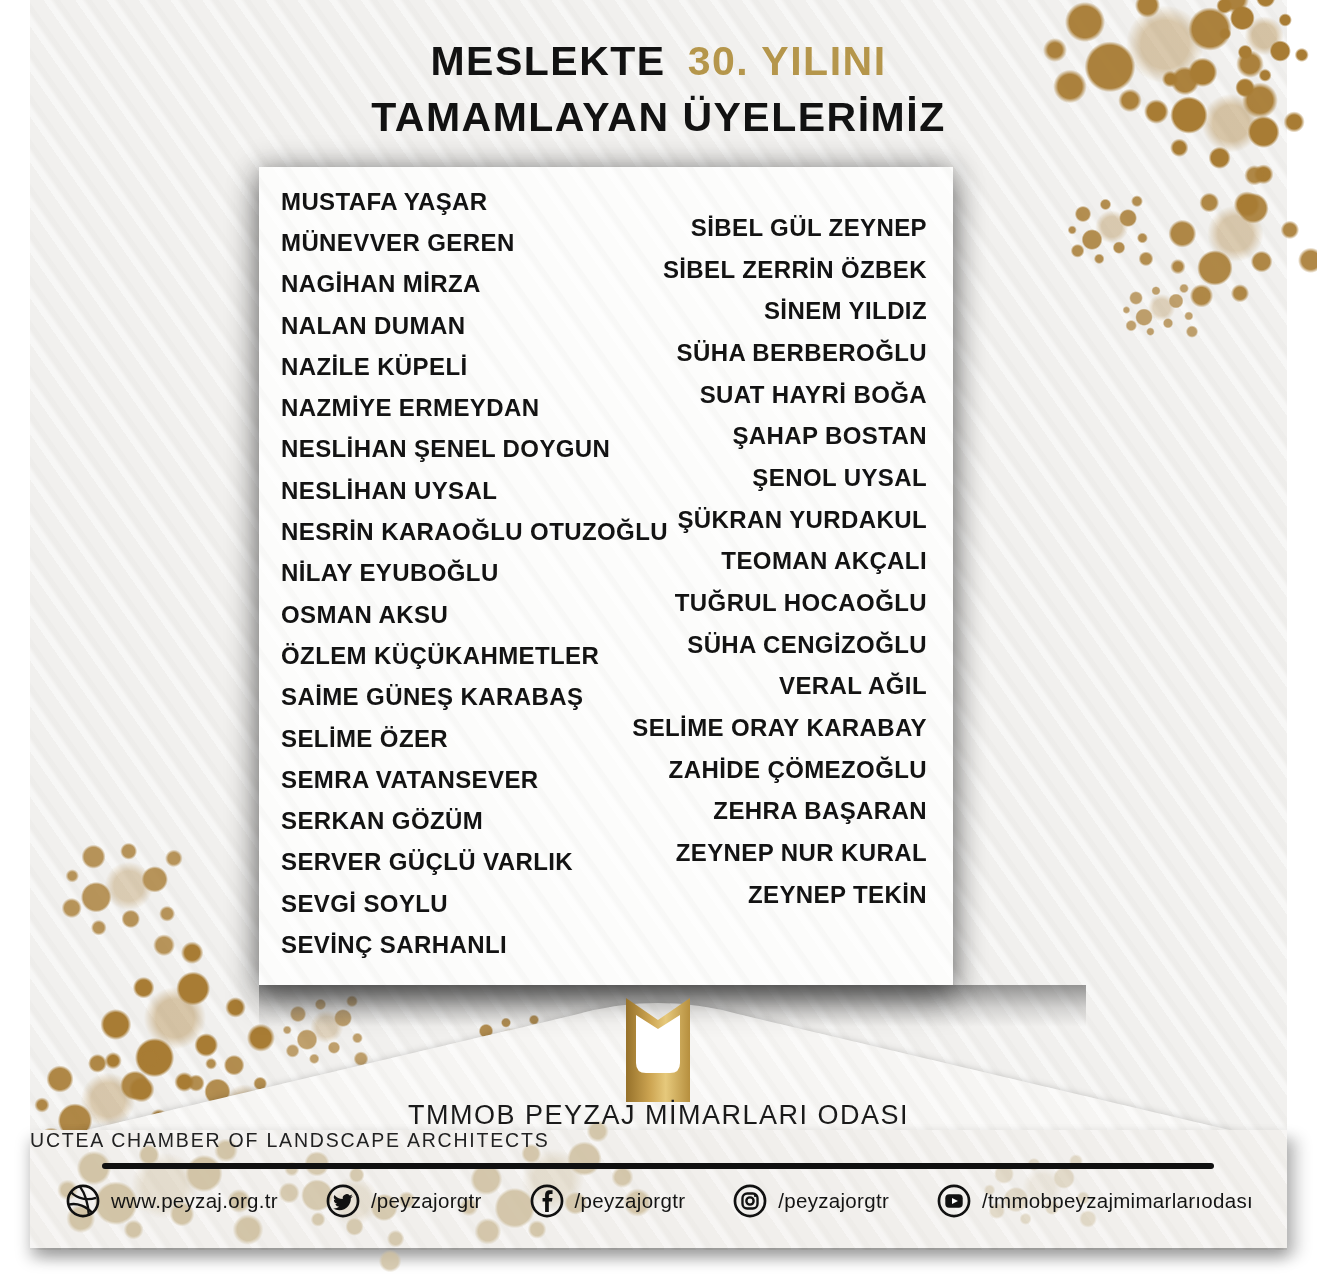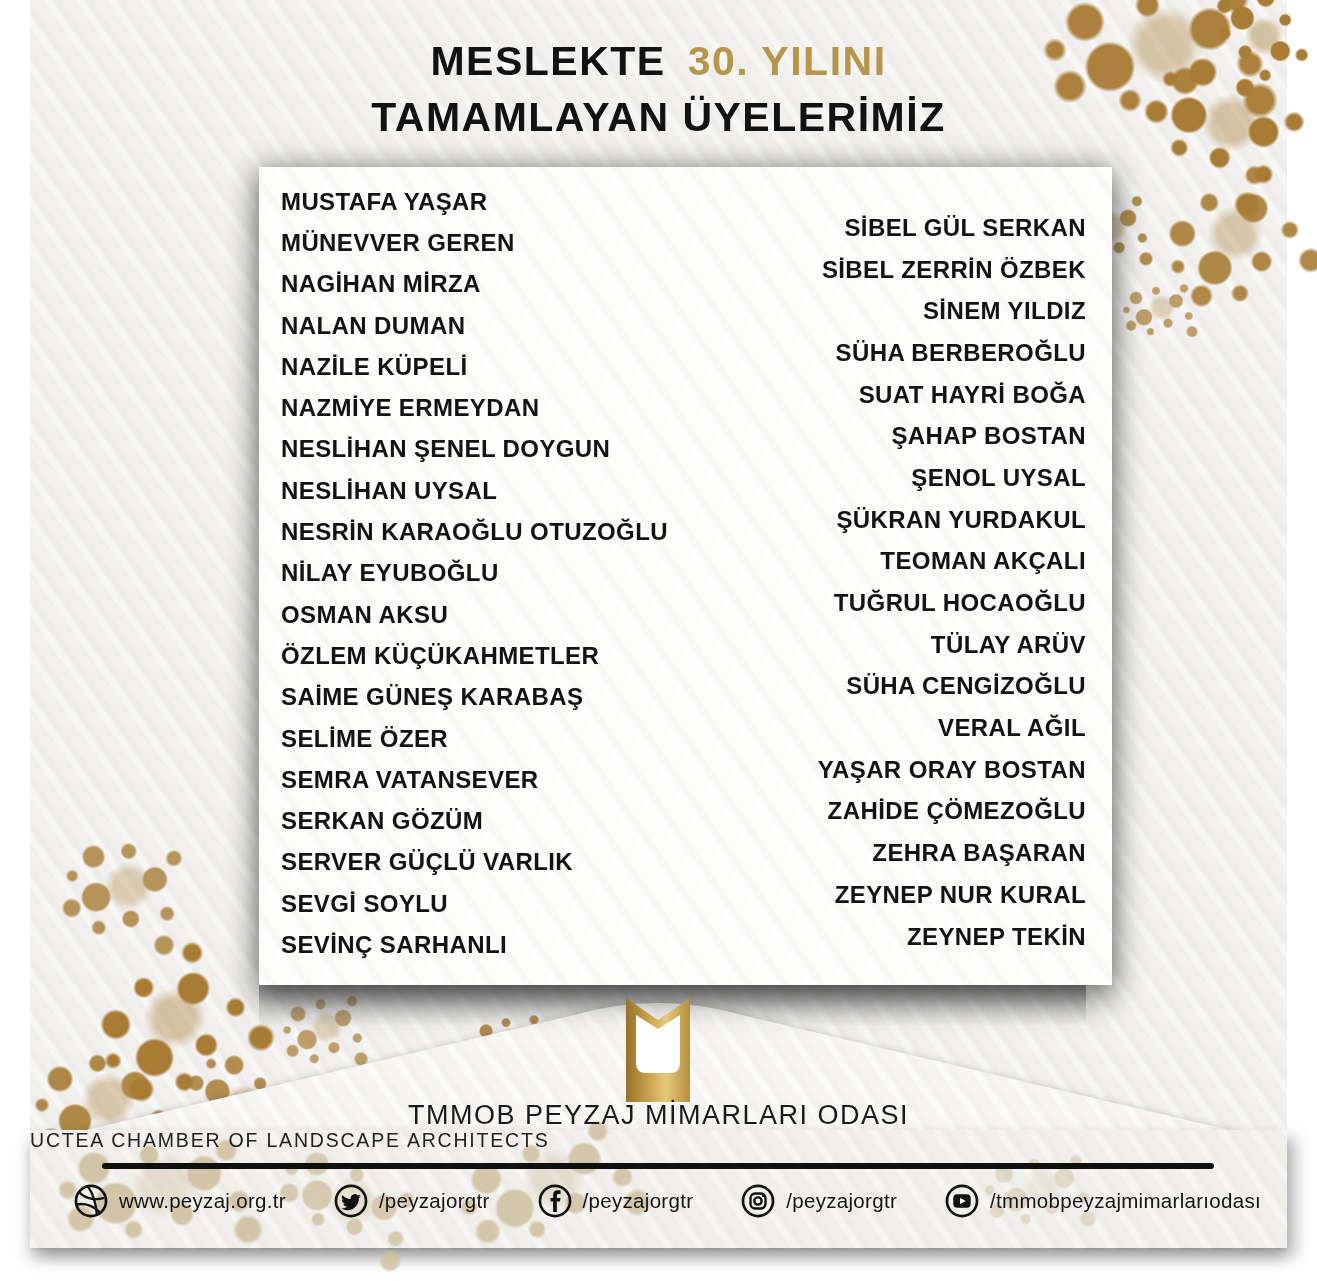--- a/index.html
+++ b/index.html
@@ -27,21 +27,21 @@
       radial-gradient(circle at 38% 86%, var(--sc) 0 4%, transparent 6%);
   }
   .splat-gold{--sc:var(--splatter_gold,#a87c34);--sch:rgba(168,124,52,.40);}
   .splat-tan{--sc:#cbb astat;} 
   .splat-tan{--sc:#cfc0a0;--sch:rgba(207,192,160,.45);}
   
   .title{position:absolute;left:0;top:33px;width:100%;text-align:center;z-index:3;
          font-weight:bold;font-size:41px;line-height:56px;letter-spacing:1.5px;color:#121212;}
   .title .gold{color:var(--gold_title,#b5964b);margin-left:22px;}
   
-  .panel{position:absolute;left:229px;top:167px;width:853px;height:818px;z-index:2;
+  .panel{position:absolute;left:229px;top:167px;width:694px;height:818px;z-index:2;
          background:
            repeating-linear-gradient(55deg, rgba(255,255,255,.5) 0 6px, rgba(240,240,238,.35) 10px 14px, rgba(255,255,255,0) 15px 30px),
            var(--panel_bg,#fcfcfb);
          box-shadow:0 0 26px rgba(40,40,40,.45), 0 16px 30px rgba(40,40,40,.45);}
   .col{position:absolute;font-weight:bold;font-size:24px;letter-spacing:.4px;color:#131313;}
   .col .member{height:41.3px;display:flex;align-items:center;white-space:nowrap;}
   .col-left{left:22px;top:14px;}
   .col-right{right:26px;top:40px;text-align:right;}
   .col-right .member{justify-content:flex-end;height:41.7px;}
   
@@ -61,21 +61,21 @@
   .org-en{position:absolute;left:0;top:1129px;width:100%;text-align:left;z-index:4;
           font-size:19.5px;letter-spacing:1.8px;font-weight:400;color:#222;}
   
   .footer-bar{position:absolute;left:0;top:1130px;width:1257px;height:118px;z-index:2;
        background:
          repeating-linear-gradient(55deg, rgba(255,255,255,.4) 0 5px, rgba(233,231,227,.35) 9px 13px, rgba(255,255,255,0) 14px 26px),
          var(--footer_bar_bg,#f1efec);
        box-shadow:0 10px 14px rgba(0,0,0,.28), 12px 8px 14px rgba(0,0,0,.16);}
   .footer-rule{position:absolute;left:72px;top:33px;width:1112px;height:6px;background:#101010;border-radius:3px;}
   .social-row{position:absolute;left:0;top:52px;width:100%;display:flex;justify-content:center;
-              align-items:center;gap:46px;z-index:3;padding-left:8px;}
+              align-items:center;gap:46px;z-index:3;}
   .social-item{display:flex;align-items:center;gap:9px;cursor:pointer;}
   .social-item svg{width:38px;height:38px;display:block;}
   .social-label{font-size:20.5px;letter-spacing:.3px;color:#141414;white-space:nowrap;}
   .ic{stroke:#111;fill:none;stroke-width:3.4;}
   .icf{fill:#111;stroke:none;}
 </style>
 </head>
 <body>
 
 <div class="canvas">
@@ -126,34 +126,33 @@
         <div class="member">ÖZLEM KÜÇÜKAHMETLER</div>
         <div class="member">SAİME GÜNEŞ KARABAŞ</div>
         <div class="member">SELİME ÖZER</div>
         <div class="member">SEMRA VATANSEVER</div>
         <div class="member">SERKAN GÖZÜM</div>
         <div class="member">SERVER GÜÇLÜ VARLIK</div>
         <div class="member">SEVGİ SOYLU</div>
         <div class="member">SEVİNÇ SARHANLI</div>
       </div>
     <div class="col col-right">
-        <div class="member">SİBEL GÜL SERKAN</div>
+        <div class="member">SİBEL GÜL ZEYNEP</div>
         <div class="member">SİBEL ZERRİN ÖZBEK</div>
         <div class="member">SİNEM YILDIZ</div>
         <div class="member">SÜHA BERBEROĞLU</div>
         <div class="member">SUAT HAYRİ BOĞA</div>
         <div class="member">ŞAHAP BOSTAN</div>
         <div class="member">ŞENOL UYSAL</div>
         <div class="member">ŞÜKRAN YURDAKUL</div>
         <div class="member">TEOMAN AKÇALI</div>
         <div class="member">TUĞRUL HOCAOĞLU</div>
-        <div class="member">TÜLAY ARÜV</div>
         <div class="member">SÜHA CENGİZOĞLU</div>
         <div class="member">VERAL AĞIL</div>
-        <div class="member">YAŞAR ORAY BOSTAN</div>
+        <div class="member">SELİME ORAY KARABAY</div>
         <div class="member">ZAHİDE ÇÖMEZOĞLU</div>
         <div class="member">ZEHRA BAŞARAN</div>
         <div class="member">ZEYNEP NUR KURAL</div>
         <div class="member">ZEYNEP TEKİN</div>
       </div>
   </div>
 
   <svg class="logo" viewBox="0 0 64 104">
     <defs>
       <linearGradient id="goldgrad" x1="0" y1="0" x2="1" y2="0">

